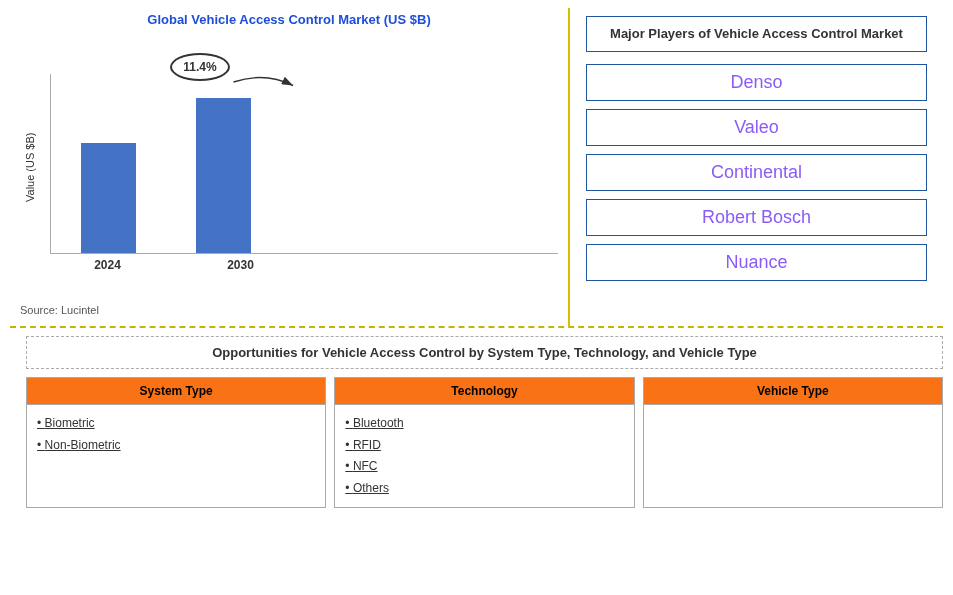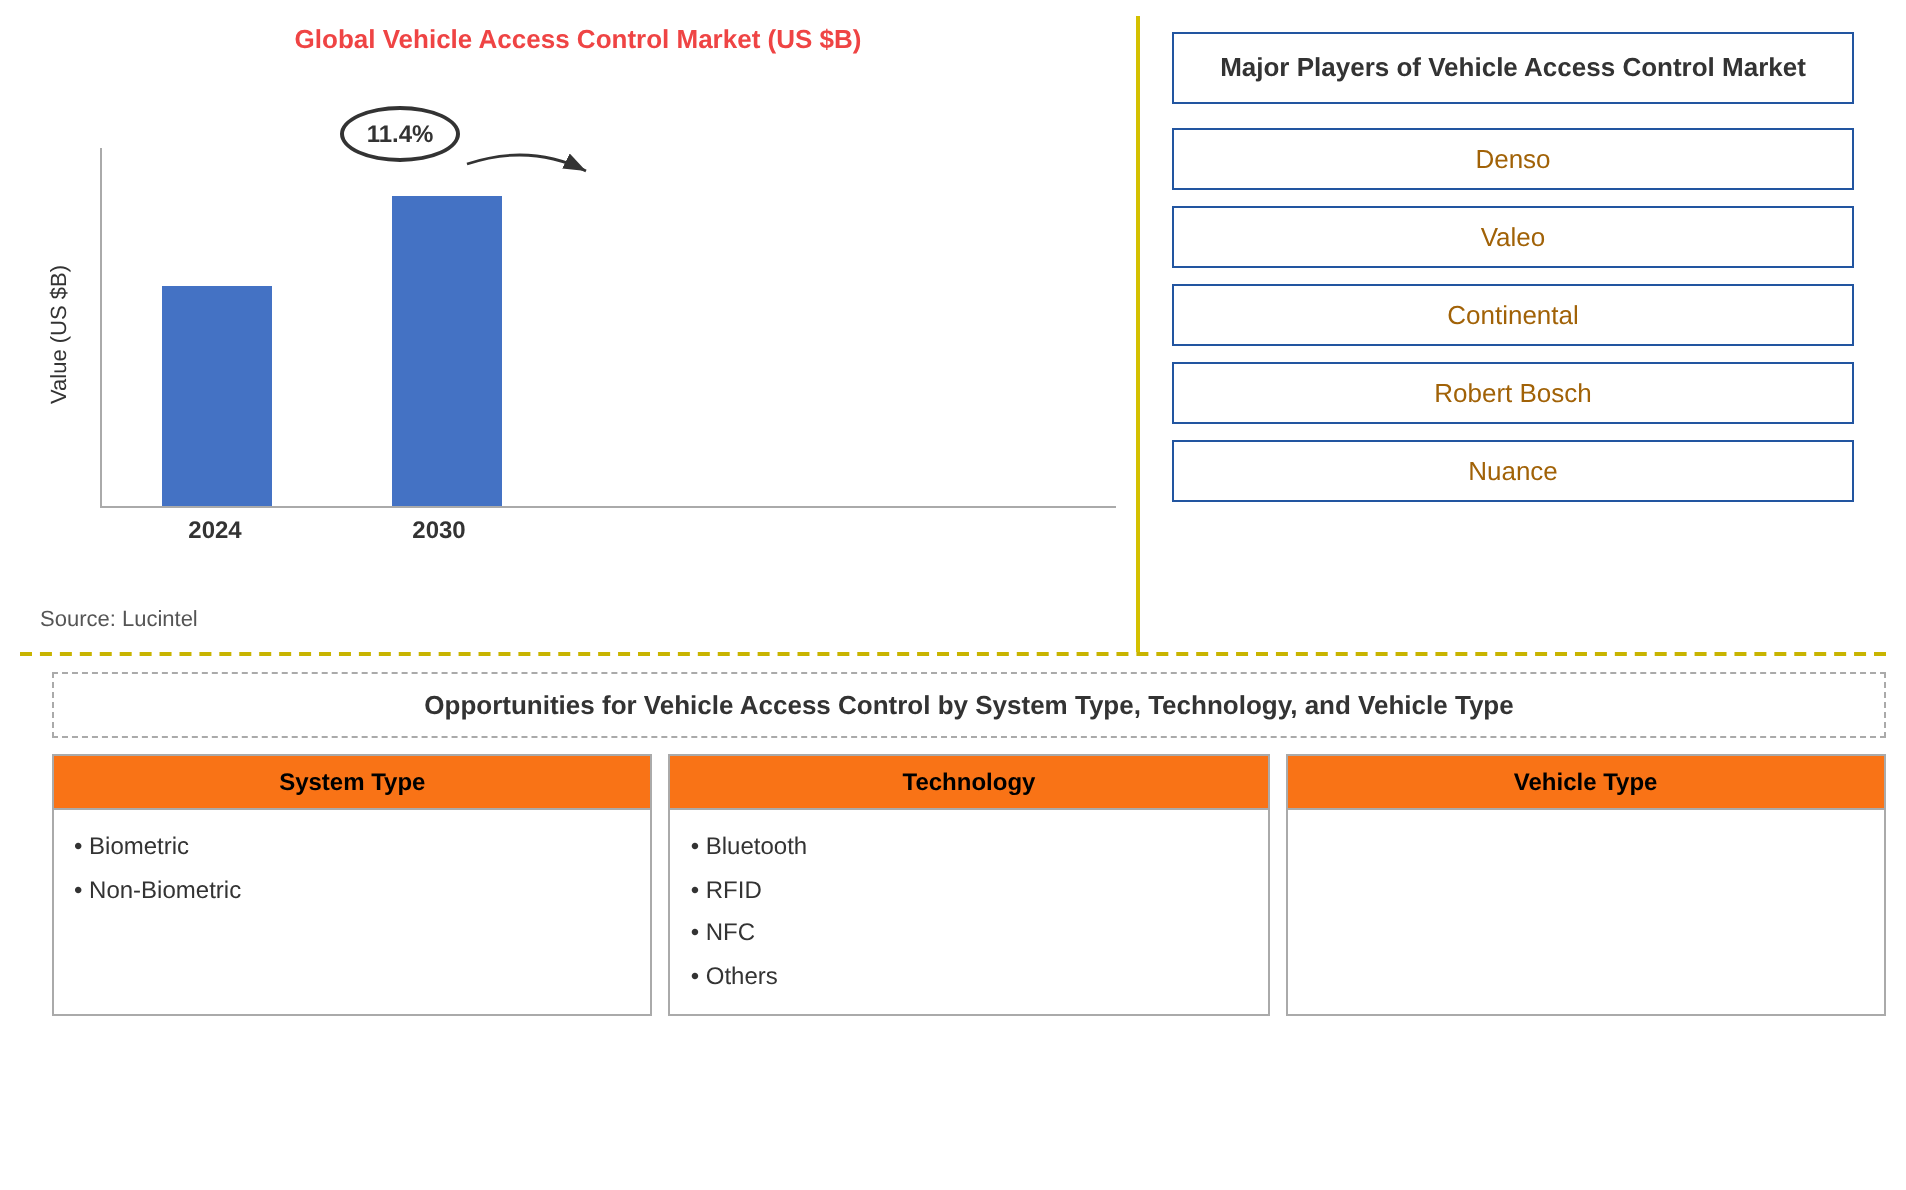--- a/index.html
+++ b/index.html
@@ -30,21 +30,21 @@
       display: flex;
       flex-direction: column;
       padding: 0 10px 10px 10px;
       border-right: 2px solid #d4c000;
       position: relative;
     }
     .chart-title {
       text-align: center;
       font-size: 13px;
       font-weight: bold;
-      color: #ef4444;
+      color: #1d4ed8;
       margin-bottom: 6px;
       padding-top: 4px;
     }
     .chart-inner {
       flex: 1;
       display: flex;
       flex-direction: row;
       align-items: stretch;
       position: relative;
     }
@@ -85,21 +85,21 @@
       align-items: center;
       gap: 4px;
     }
     .bar {
       width: 55px;
       background: #4472c4;
     }
     .x-axis-labels {
       display: flex;
       flex-direction: row;
-      gap: 57px;
+      gap: 78px;
       padding-left: 30px;
       margin-top: 4px;
     }
     .x-label {
       width: 55px;
       text-align: center;
       font-size: 12px;
       color: #333;
       font-weight: bold;
     }
@@ -156,22 +156,22 @@
       border: 1.5px solid #2255a0;
       padding: 8px 10px;
       margin-bottom: 12px;
       line-height: 1.4;
     }
     .player-item {
       border: 1.5px solid #2255a0;
       padding: 7px 0;
       text-align: center;
       margin-bottom: 8px;
-      font-size: 13px;
-      color: #a16207;
+      font-size: 18px;
+      color: #8b5cf6;
     }
     
     .bottom-section {
       flex: 1;
       padding: 8px 0 0 16px;
     }
     .opportunities-title {
       text-align: center;
       font-size: 13px;
       font-weight: bold;
@@ -198,20 +198,21 @@
       font-size: 12px;
       font-weight: bold;
       padding: 6px 4px;
       border-bottom: 1px solid #aaa;
     }
     .opp-items {
       padding: 8px 10px;
       font-size: 12px;
       color: #333;
       line-height: 1.8;
+      text-decoration: underline;
     }
     .opp-item::before {
       content: "• ";
     }
   </style>
 </head>
 <body>
 
 <div class="main-container">
 

